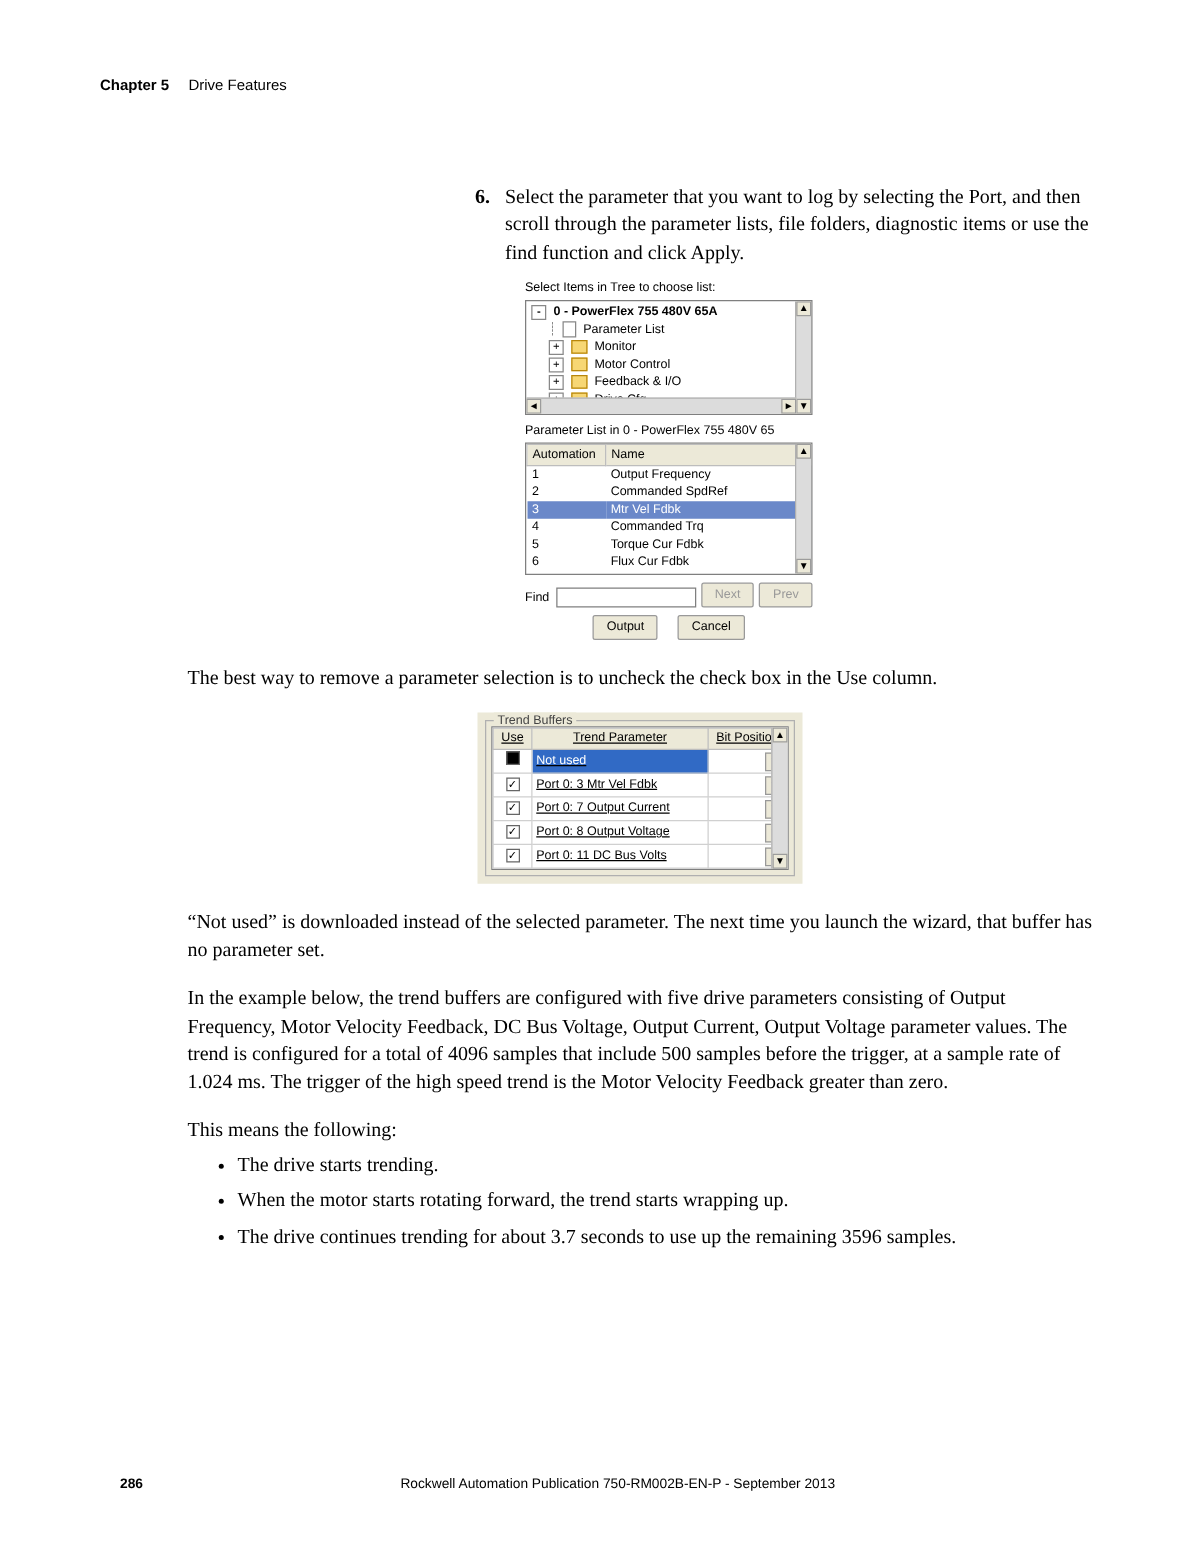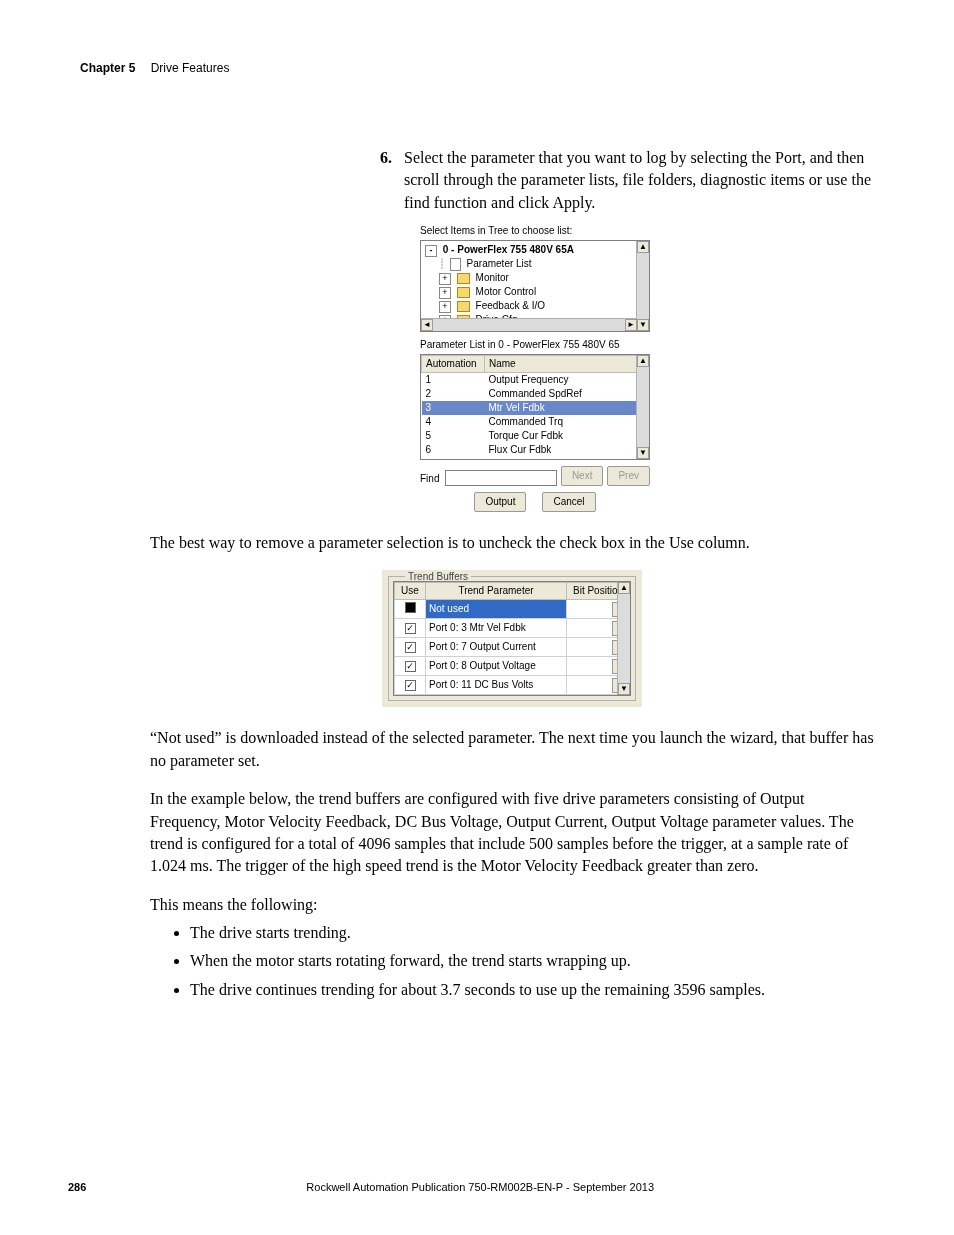--- a/index.html
+++ b/index.html
@@ -48,21 +48,21 @@
 
   ul.bullets {
     margin: 4px 0 16px 40px;
     padding: 0;
   }
   ul.bullets li { margin: 6px 0; }
 
   .footer {
     position: absolute;
     bottom: 40px;
-    left: 68px;
+    left: 96px;
     right: 80px;
     font-family: Arial, Helvetica, sans-serif;
     font-size: 11px;
     display: flex;
     align-items: flex-end;
   }
   .footer .pagenum { font-weight: bold; }
   .footer .pubid { flex: 1; text-align: center; }
 
   
@@ -207,39 +207,40 @@
     font-size: 10px;
     color: #000;
   }
   .fieldset {
     border: 1px solid #b0b0b0;
     padding: 4px;
     position: relative;
   }
   .fieldset .legend {
     position: absolute;
-    top: -7px; left: 16px;
+    top: -7px; left: 6px;
     background: #ece9d8;
     padding: 0 3px;
     font-size: 10px;
     color: #444;
   }
   .fieldset-wrap {
     background: #ece9d8;
     padding: 6px;
   }
   .trend-table {
     border: 1px solid #7f7f7f;
     background: #fff;
     position: relative;
   }
   .trend-table table {
     width: 100%;
     border-collapse: collapse;
     font-size: 10px;
+    text-decoration: underline;
   }
   .trend-table th {
     background: #ece9d8;
     border: 1px solid #bdbdbd;
     font-weight: normal;
     padding: 1px 4px;
     text-align: center;
   }
   .trend-table th.use-h { width: 22px; }
   .trend-table th.bp-h { width: 54px; }

